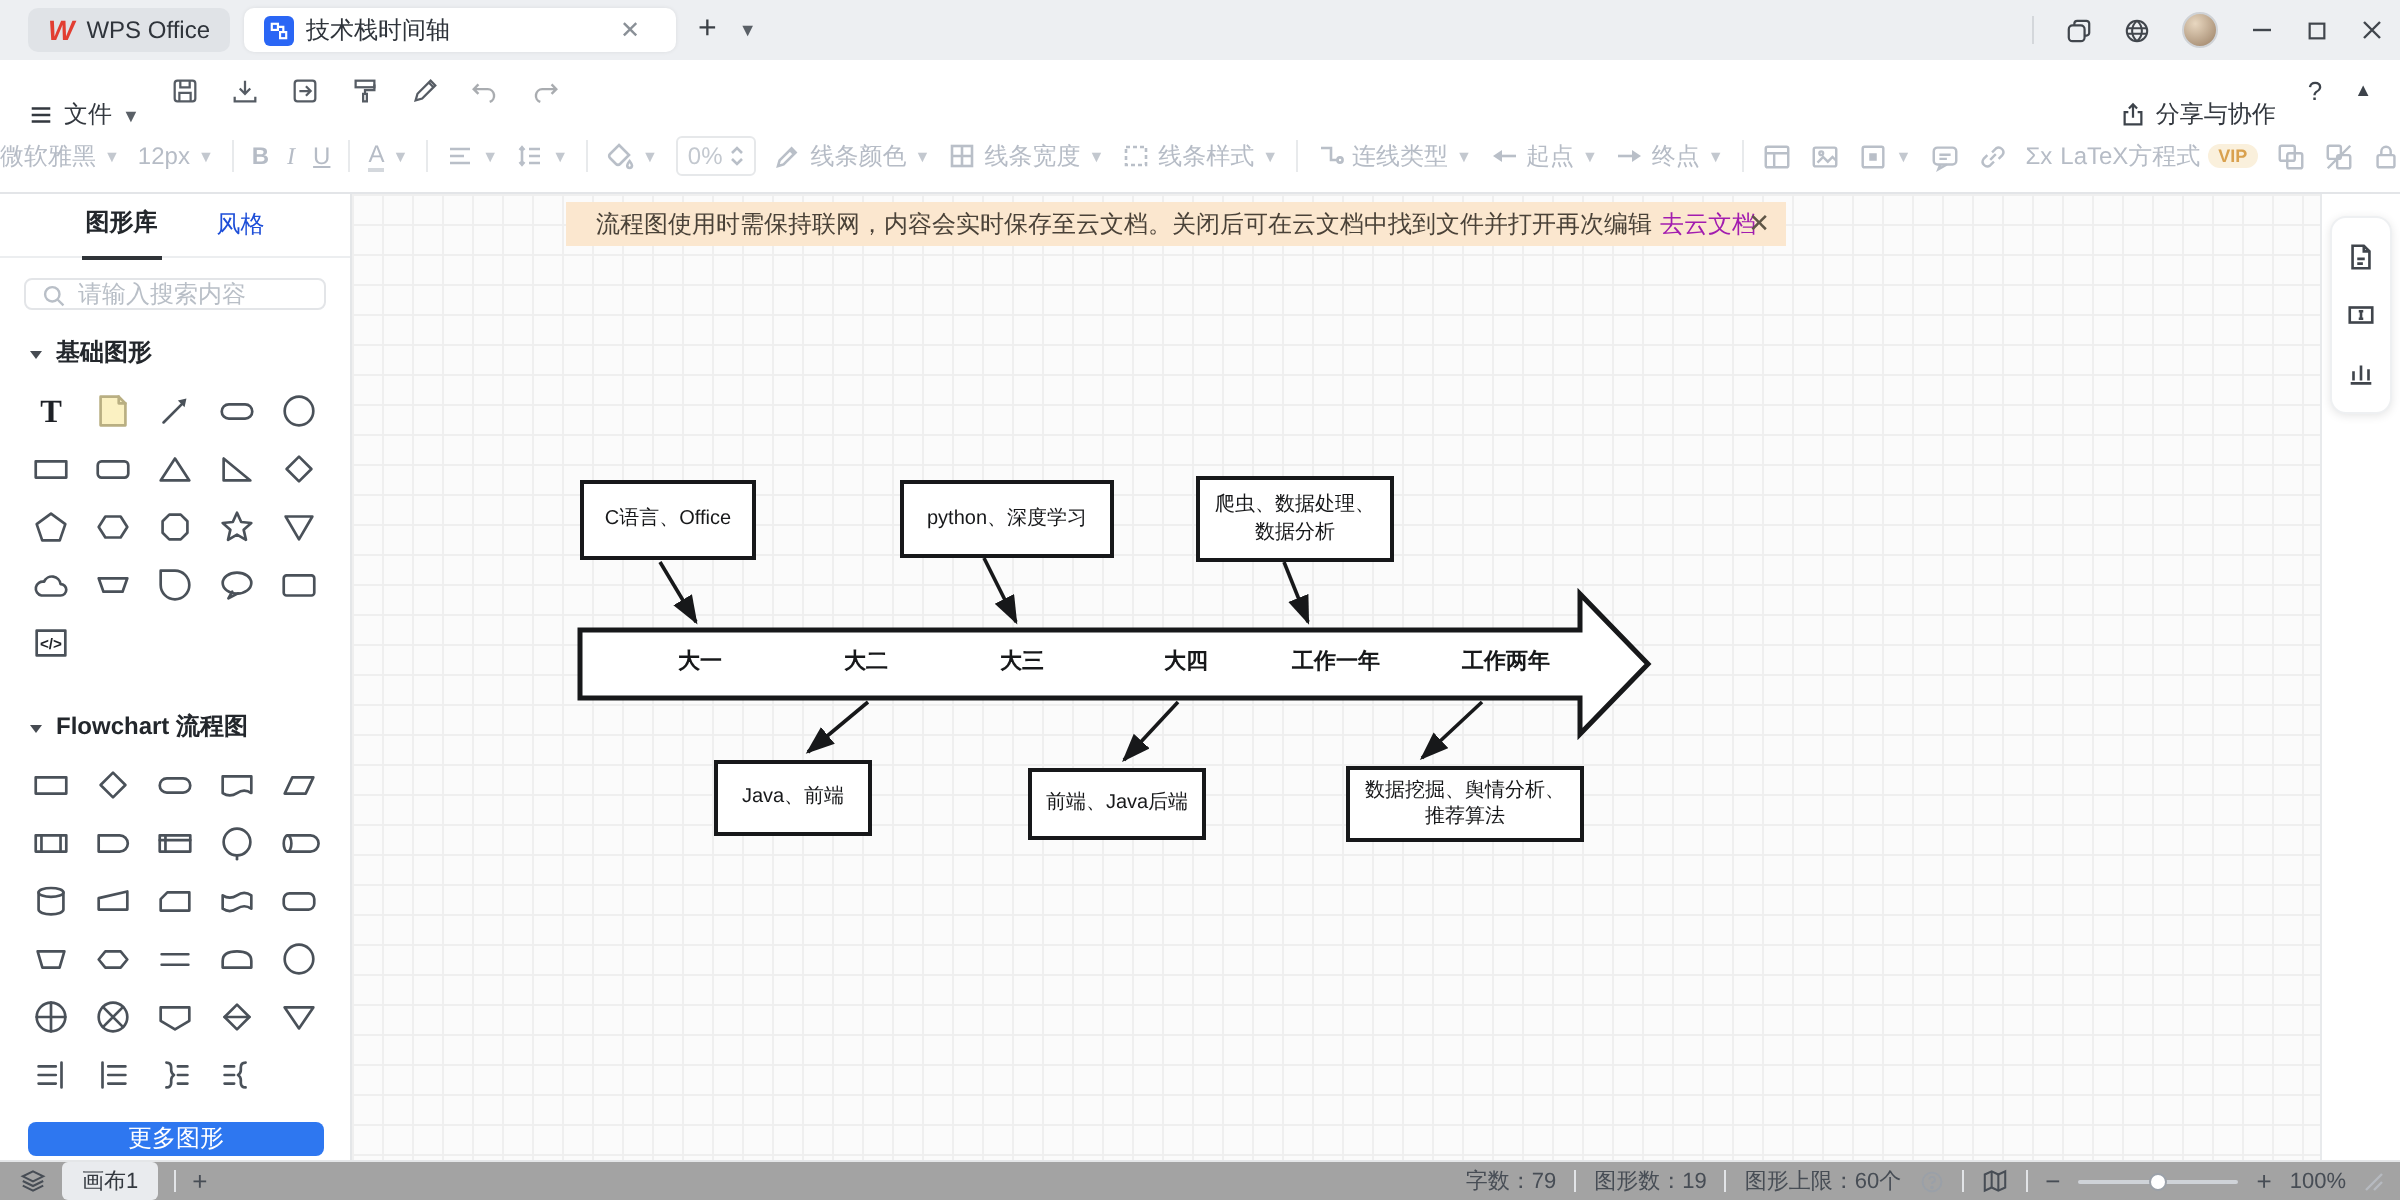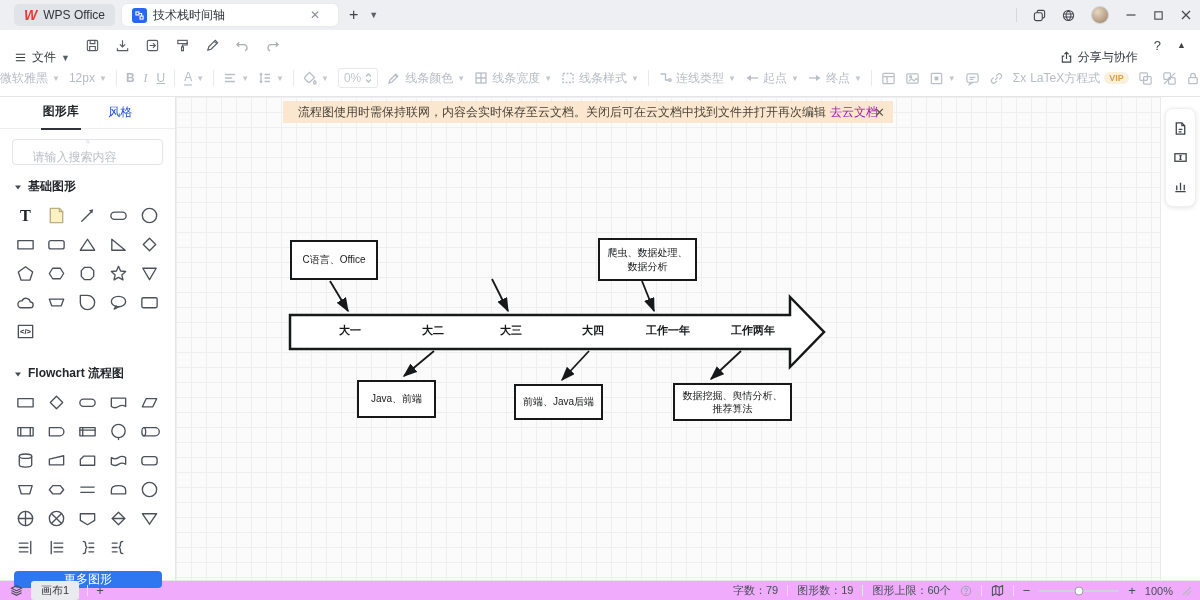--- a/index.html
+++ b/index.html
@@ -42,21 +42,21 @@
   .vip { background:#faf0dc; color:#d9a14e; font-size:9px; padding:1px 5px; border-radius:7px; font-weight:bold; }
 
   
   .main { display:flex; height:483px; }
 
   
   .sidebar { width:176px; background:#fff; border-right:1px solid #e4e6e8; display:flex; flex-direction:column; }
   .sb-tabs { display:flex; border-bottom:1px solid #eceef0; height:32px; align-items:center; justify-content:space-around; padding:0 28px; }
   .sb-tab { color:#1d4ed8; padding:7px 2px 8px; }
   .sb-tab.active { color:#23272c; font-weight:bold; border-bottom:2px solid #2f3338; }
-  .sb-search { margin:10px 12px 4px; height:26px; border:1px solid #e3e5e8; border-radius:4px; display:flex; align-items:center; padding:0 8px; gap:6px;flex-direction:column; }
+  .sb-search { margin:10px 12px 4px; height:26px; border:1px solid #e3e5e8; border-radius:4px; display:flex; align-items:flex-end; padding:0 8px; gap:6px; }
   .sb-search input { border:none; outline:none; width:110px; font-size:12px; color:#33383f; font-family:inherit; }
   .sb-search input::placeholder { color:#b9bfc7; }
   .sec-head { display:flex; align-items:center; gap:6px; padding:9px 14px 4px; color:#23272c; font-weight:bold; }
   .shape-grid { display:grid; grid-template-columns:repeat(5,1fr); padding:2px 10px; }
   .shape-cell { height:29px; display:flex; align-items:center; justify-content:center; border-radius:3px; }
   .shape-cell svg { stroke:#4a5159; fill:none; stroke-width:1.4; stroke-linejoin:round; stroke-linecap:round; }
   .sb-div { height:1px; background:#eceef0; margin:8px 0 0; }
   .more-btn { margin:7px 14px; height:24px; background:#2e77f0; color:#fff; border:none; border-radius:4px; font-size:12px; width:148px; font-family:inherit; }
 
   
@@ -69,21 +69,21 @@
   .node { position:absolute; border:2px solid #17181a; background:#fff; display:flex; align-items:center; justify-content:center; text-align:center; color:#17181a; white-space:pre-line; line-height:1.35; font-size:10px; padding:2px; }
   .tl-label { position:absolute; width:84px; text-align:center; font-weight:bold; font-size:11px; color:#17181a; top:226px; }
   .diagram-svg { position:absolute; left:0; top:0; pointer-events:none; }
 
   
   .rail { width:40px; background:#fff; border-left:1px solid #e8eaec; position:relative; }
   .rail-card { position:absolute; top:11px; left:4px; width:31px; border:1px solid #eef0f2; border-radius:8px; background:#fff; box-shadow:0 1px 5px rgba(0,0,0,.10); display:flex; flex-direction:column; align-items:center; gap:14px; padding:12px 0; }
   .rail-card svg { stroke:#40454c; fill:none; stroke-width:1.4; display:block; }
 
   
-  .statusbar { height:20px; background:#f0abfc; border-top:1px solid #e4e6e8; display:flex; align-items:center; padding:0 8px 0 10px; font-size:11px; color:#474d55; gap:8px; }
+  .statusbar { height:20px; background:#a3a3a3; border-top:1px solid #e4e6e8; display:flex; align-items:center; padding:0 8px 0 10px; font-size:11px; color:#474d55; gap:8px; }
   .chip { background:#e9ebee; border-radius:3px; padding:2px 10px; color:#33383f; }
   .st-sep { width:1px; height:11px; background:#e2e4e7; }
   .st-right { margin-left:auto; display:flex; align-items:center; gap:9px; }
   .slider { width:80px; height:2px; background:#cfd3d8; border-radius:1px; position:relative; }
   .slider .knob { position:absolute; left:50%; top:50%; transform:translate(-50%,-50%); width:9px; height:9px; border-radius:50%; background:#fff; border:1px solid #9aa0a8; }
   .szbtn { font-size:13px; color:#474d55; }
 </style>
 </head>
 <body>
 
@@ -673,20 +673,21 @@
     </svg>
 
     <span class="tl-label" style="left:132px">大一</span>
     <span class="tl-label" style="left:215px">大二</span>
     <span class="tl-label" style="left:293px">大三</span>
     <span class="tl-label" style="left:375px">大四</span>
     <span class="tl-label" style="left:450px">工作一年</span>
     <span class="tl-label" style="left:535px">工作两年</span>
 
     <div class="node" style="left:114px;top:143px;width:88px;height:40px">C语言、Office</div>
+    <div class="node" style="left:274px;top:143px;width:107px;height:39px">python、深度学习</div>
     <div class="node" style="left:422px;top:141px;width:99px;height:43px">爬虫、数据处理、
 数据分析</div>
 
     <div class="node" style="left:181px;top:283px;width:79px;height:38px">Java、前端</div>
     <div class="node" style="left:338px;top:287px;width:89px;height:36px">前端、Java后端</div>
     <div class="node" style="left:497px;top:286px;width:119px;height:38px">数据挖掘、舆情分析、
 推荐算法</div>
   </div>
 
   <div class="rail">

